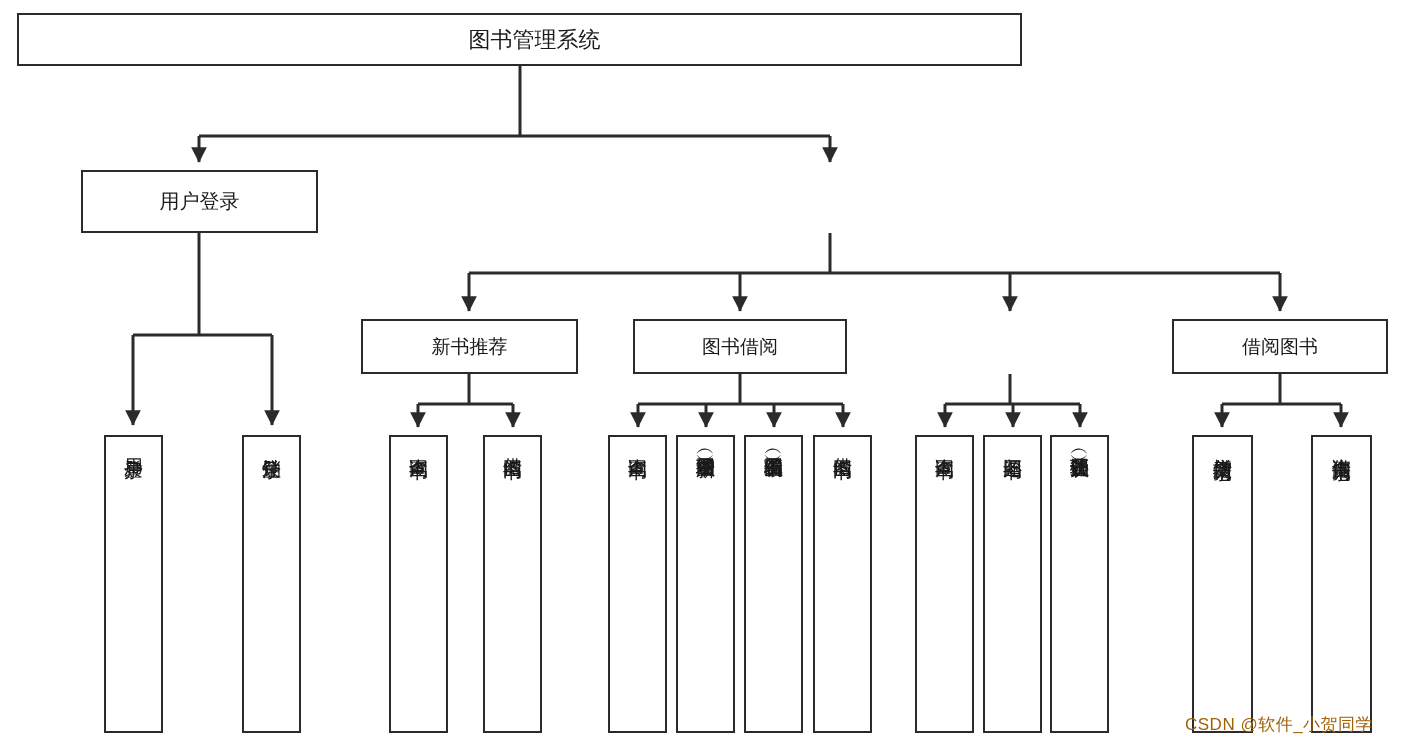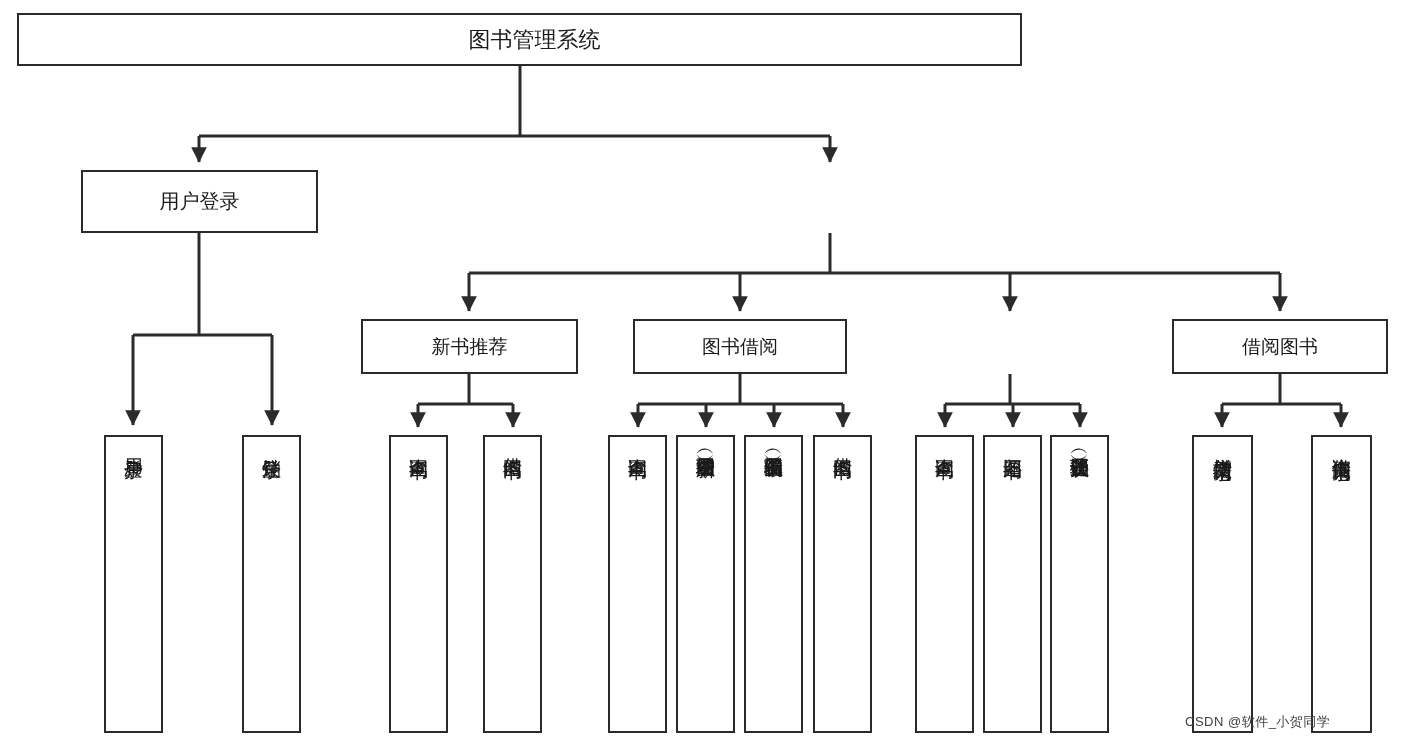--- a/index.html
+++ b/index.html
@@ -57,22 +57,22 @@
     white-space: nowrap;
     display: block;
   }
   .leaf.tall .vtext {
     letter-spacing: 0px;
   }
   #watermark {
     position: absolute;
     left: 1185px;
     top: 713px;
-    font-size: 13px;
-    color: #404040;
+    font-size: 17px;
+    color: #a16207;
     white-space: nowrap;
     letter-spacing: 0.5px;
   }
 </style>
 </head>
 <body>
 
 <div id="canvas">
 
   <svg id="wires" viewBox="0 0 1405 747" xmlns="http://www.w3.org/2000/svg">

